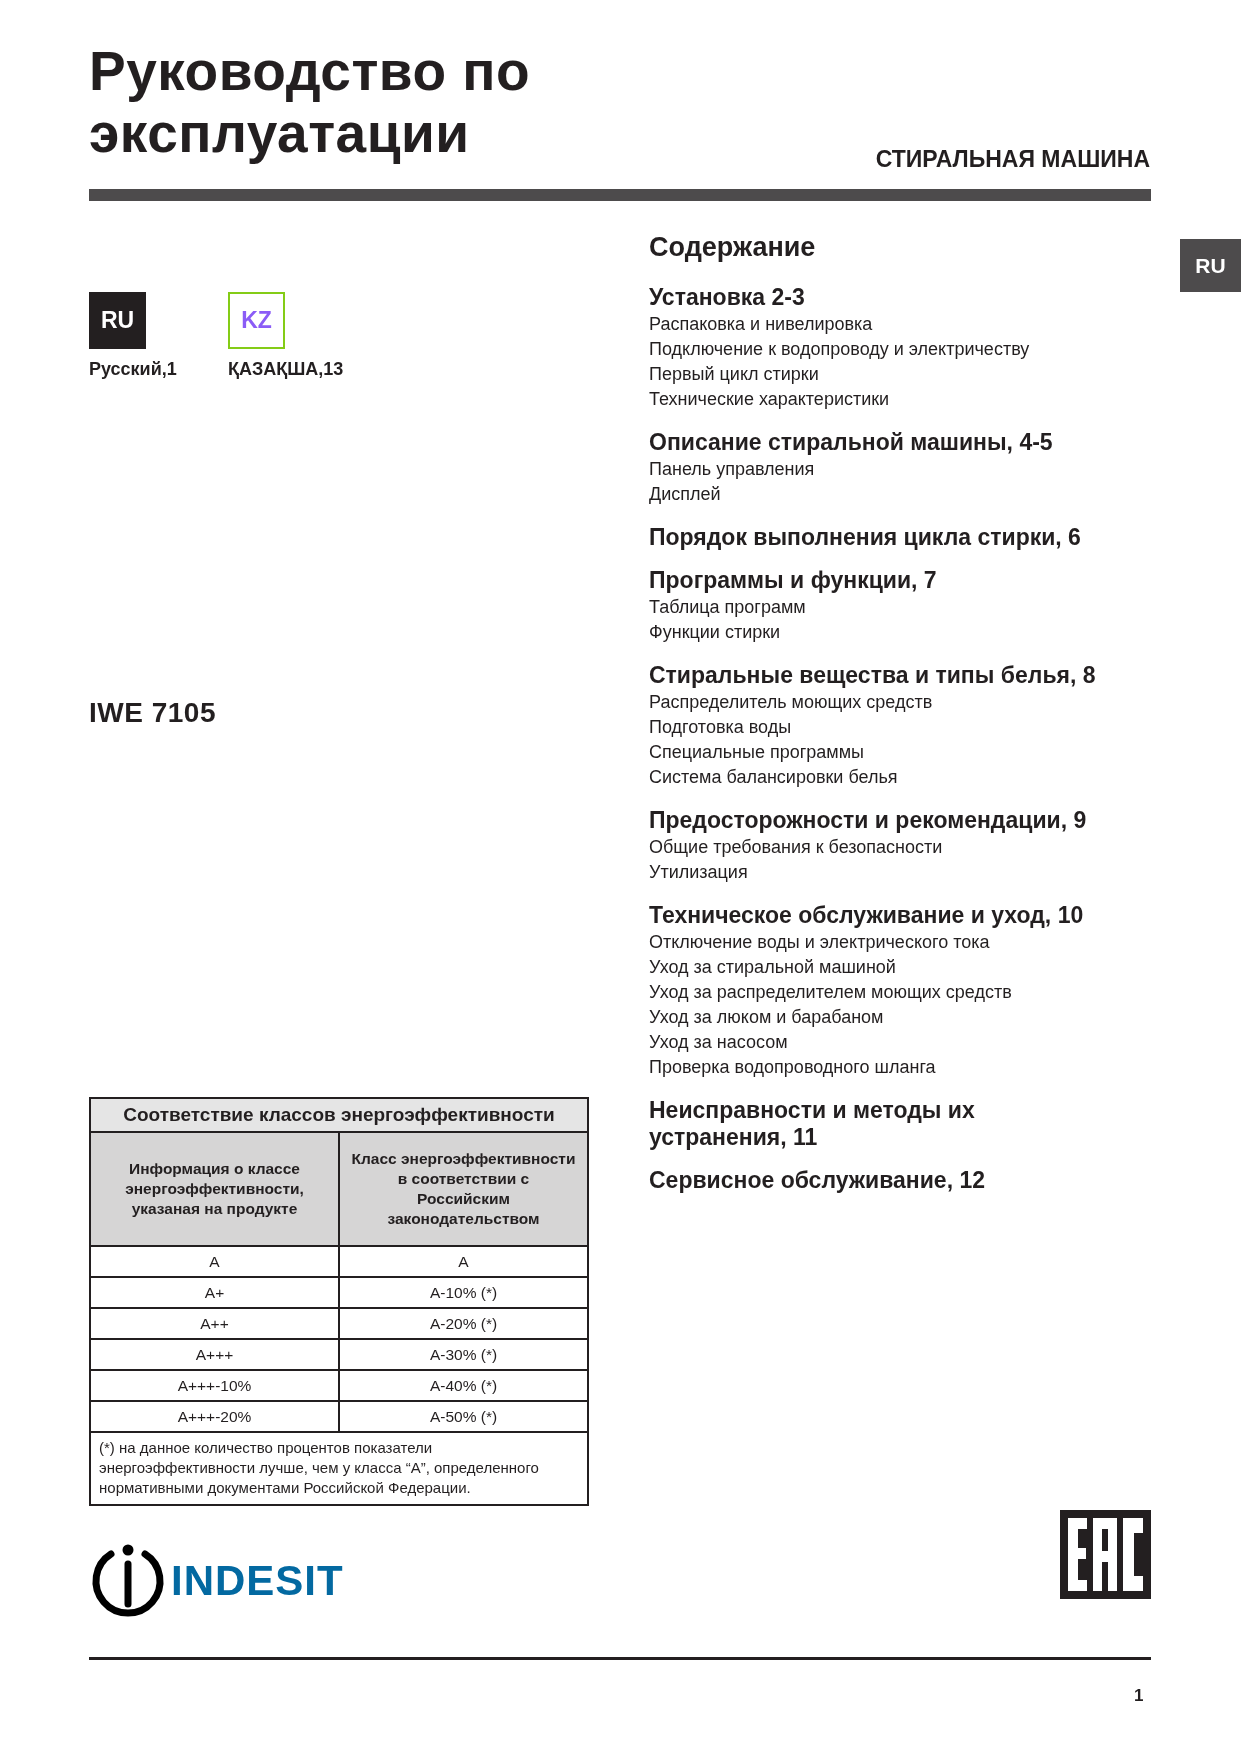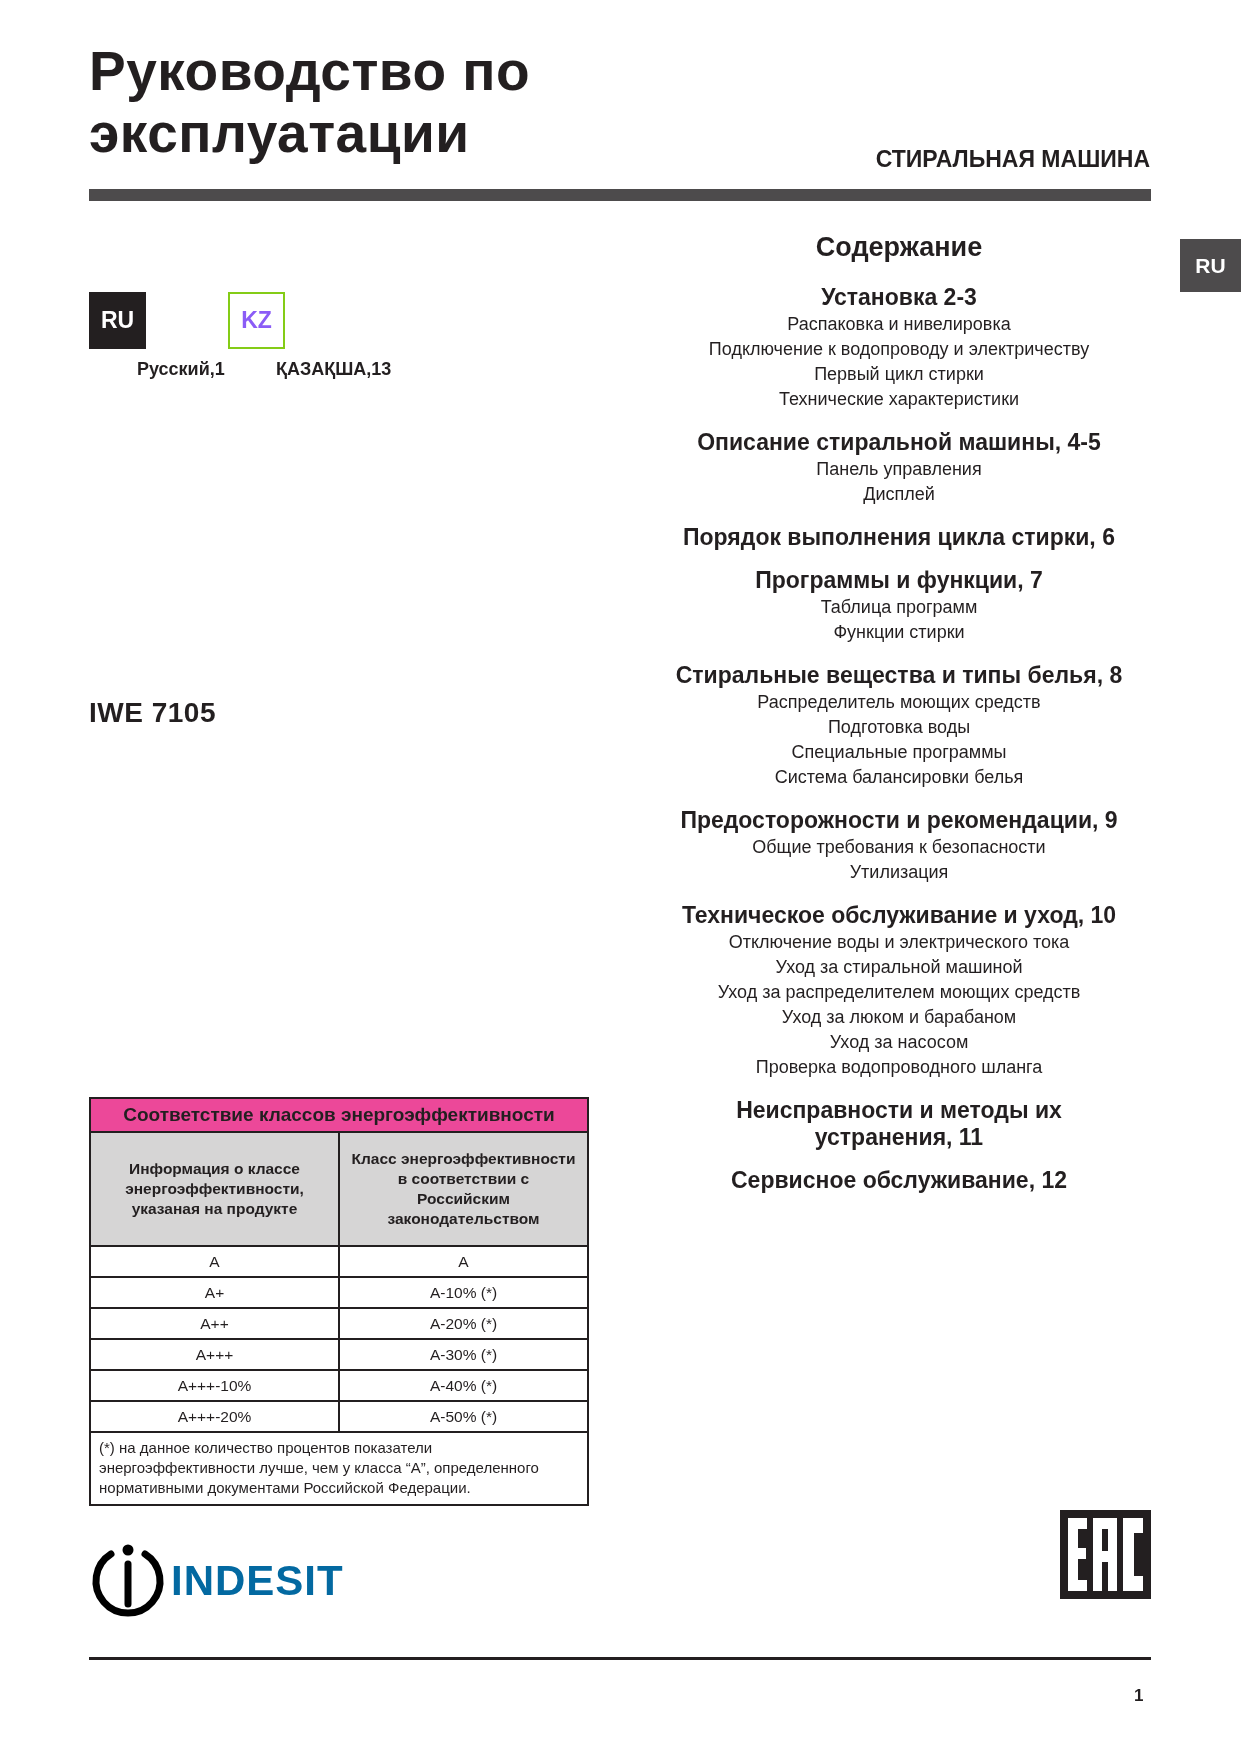--- a/index.html
+++ b/index.html
@@ -13,34 +13,34 @@
   .subtitle { right: 91px; top: 146px; font-size: 23px; font-weight: bold; }
   .top-bar { left: 89px; top: 189px; width: 1062px; height: 12px; background: #4d4b4c; }
 
   .side-tab { left: 1180px; top: 239px; width: 61px; height: 53px; background: #4d4b4c; color: #fff;
     font-weight: bold; font-size: 21px; display: flex; align-items: center; justify-content: center; }
 
   .lang-box { width: 57px; height: 57px; display: flex; align-items: center; justify-content: center;
     font-weight: bold; font-size: 23px; box-sizing: border-box; }
   .lang-ru { left: 89px; top: 292px; background: #231f20; color: #fff; }
   .lang-kz { left: 228px; top: 292px; border: 2px solid #84cc16; color: #8b5cf6; }
-  .lang-label { font-size: 18px; font-weight: bold; top: 359px; margin-left: 48px; }
+  .lang-label { font-size: 18px; font-weight: bold; top: 359px; }
 
   .model { left: 89px; top: 697px; font-size: 28px; font-weight: bold; letter-spacing: 0.5px; }
 
-  .toc { left: 649px; top: 232px; width: 500px; text-align: center; }
+  .toc { left: 649px; top: 232px; width: 500px; }
   .toc-heading { font-size: 27px; font-weight: bold; margin-bottom: 22px; }
   .toc-section { margin-bottom: 18px; }
   .toc-title { font-size: 23px; font-weight: bold; line-height: 25px; margin-bottom: 2px; }
   .toc-item { font-size: 18px; line-height: 25px; }
 
   table.energy { position: absolute; left: 89px; top: 1097px; width: 500px; border-collapse: collapse;
     font-size: 15.5px; }
   table.energy td, table.energy th { border: 2px solid #231f20; text-align: center; padding: 0; }
-  .energy-caption { font-size: 19px; font-weight: bold; height: 32px; background: #ec4899; }
+  .energy-caption { font-size: 19px; font-weight: bold; height: 32px; background: #e5e5e5; }
   .energy-head th { background: #d6d5d5; font-weight: bold; font-size: 15.5px; line-height: 20px; height: 88px; width: 50%; }
   .energy-row td { height: 29px; }
   .energy-note { text-align: left !important; font-size: 15px; line-height: 20px; padding: 5px 8px 6px 8px !important; height: 60px; }
 
   .logo { left: 89px; top: 1540px; display: flex; align-items: center; }
   .logo-word { font-size: 42px; font-weight: bold; letter-spacing: 1px; margin-left: 4px; color: #0369a1; }
 
   .eac { left: 1060px; top: 1510px; width: 91px; height: 89px; background: #231f20; }
 
   .bottom-rule { left: 89px; top: 1657px; width: 1062px; height: 3px; background: #231f20; }

